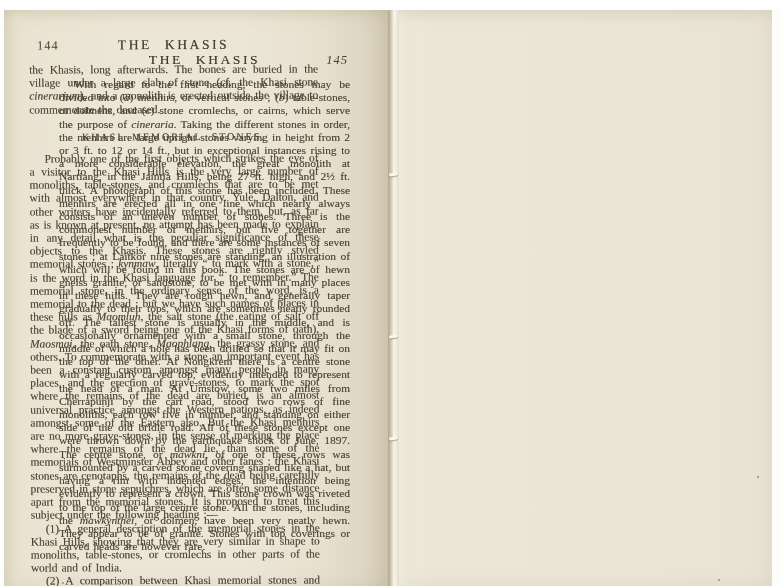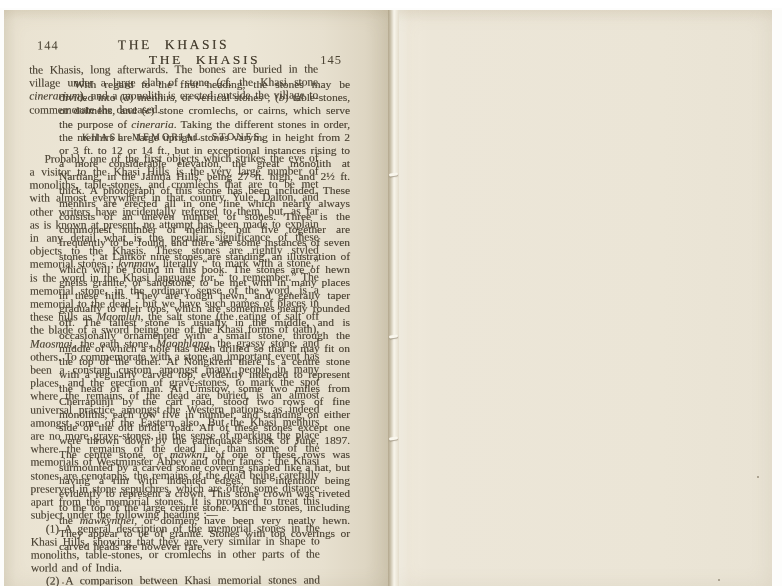--- a/index.html
+++ b/index.html
@@ -54,21 +54,21 @@
   .runhead {
     text-align: center; font-size: 13.5px; letter-spacing: 2.6px;
     word-spacing: 7px; color: #423a2b;
     text-shadow: 0.2px 0.2px 0.4px rgba(66,58,43,0.5);
   }
   .pagenum {
     position: absolute; top: 1px; font-size: 12.5px; letter-spacing: 1px;
     color: #4a4232;
   }
   .pagenum-left  { left: 8px; }
-  .pagenum-right { right: 8px; }
+  .pagenum-right { right: 2px; font-style: italic; }
   .body p {
     margin: 0; font-size: 11.4px; line-height: 13.2px;
     text-align: justify; word-spacing: 1.2px;
     text-shadow: 0.2px 0.2px 0.35px rgba(75,67,50,0.45);
   }
   .body p.indent { text-indent: 15px; }
   .secthead {
     margin: 15px 0 10px 0; text-align: center; font-weight: normal;
     font-size: 10px; letter-spacing: 2px; word-spacing: 5px; color: #453d2d;
     text-shadow: 0.2px 0.2px 0.35px rgba(69,61,45,0.45);

